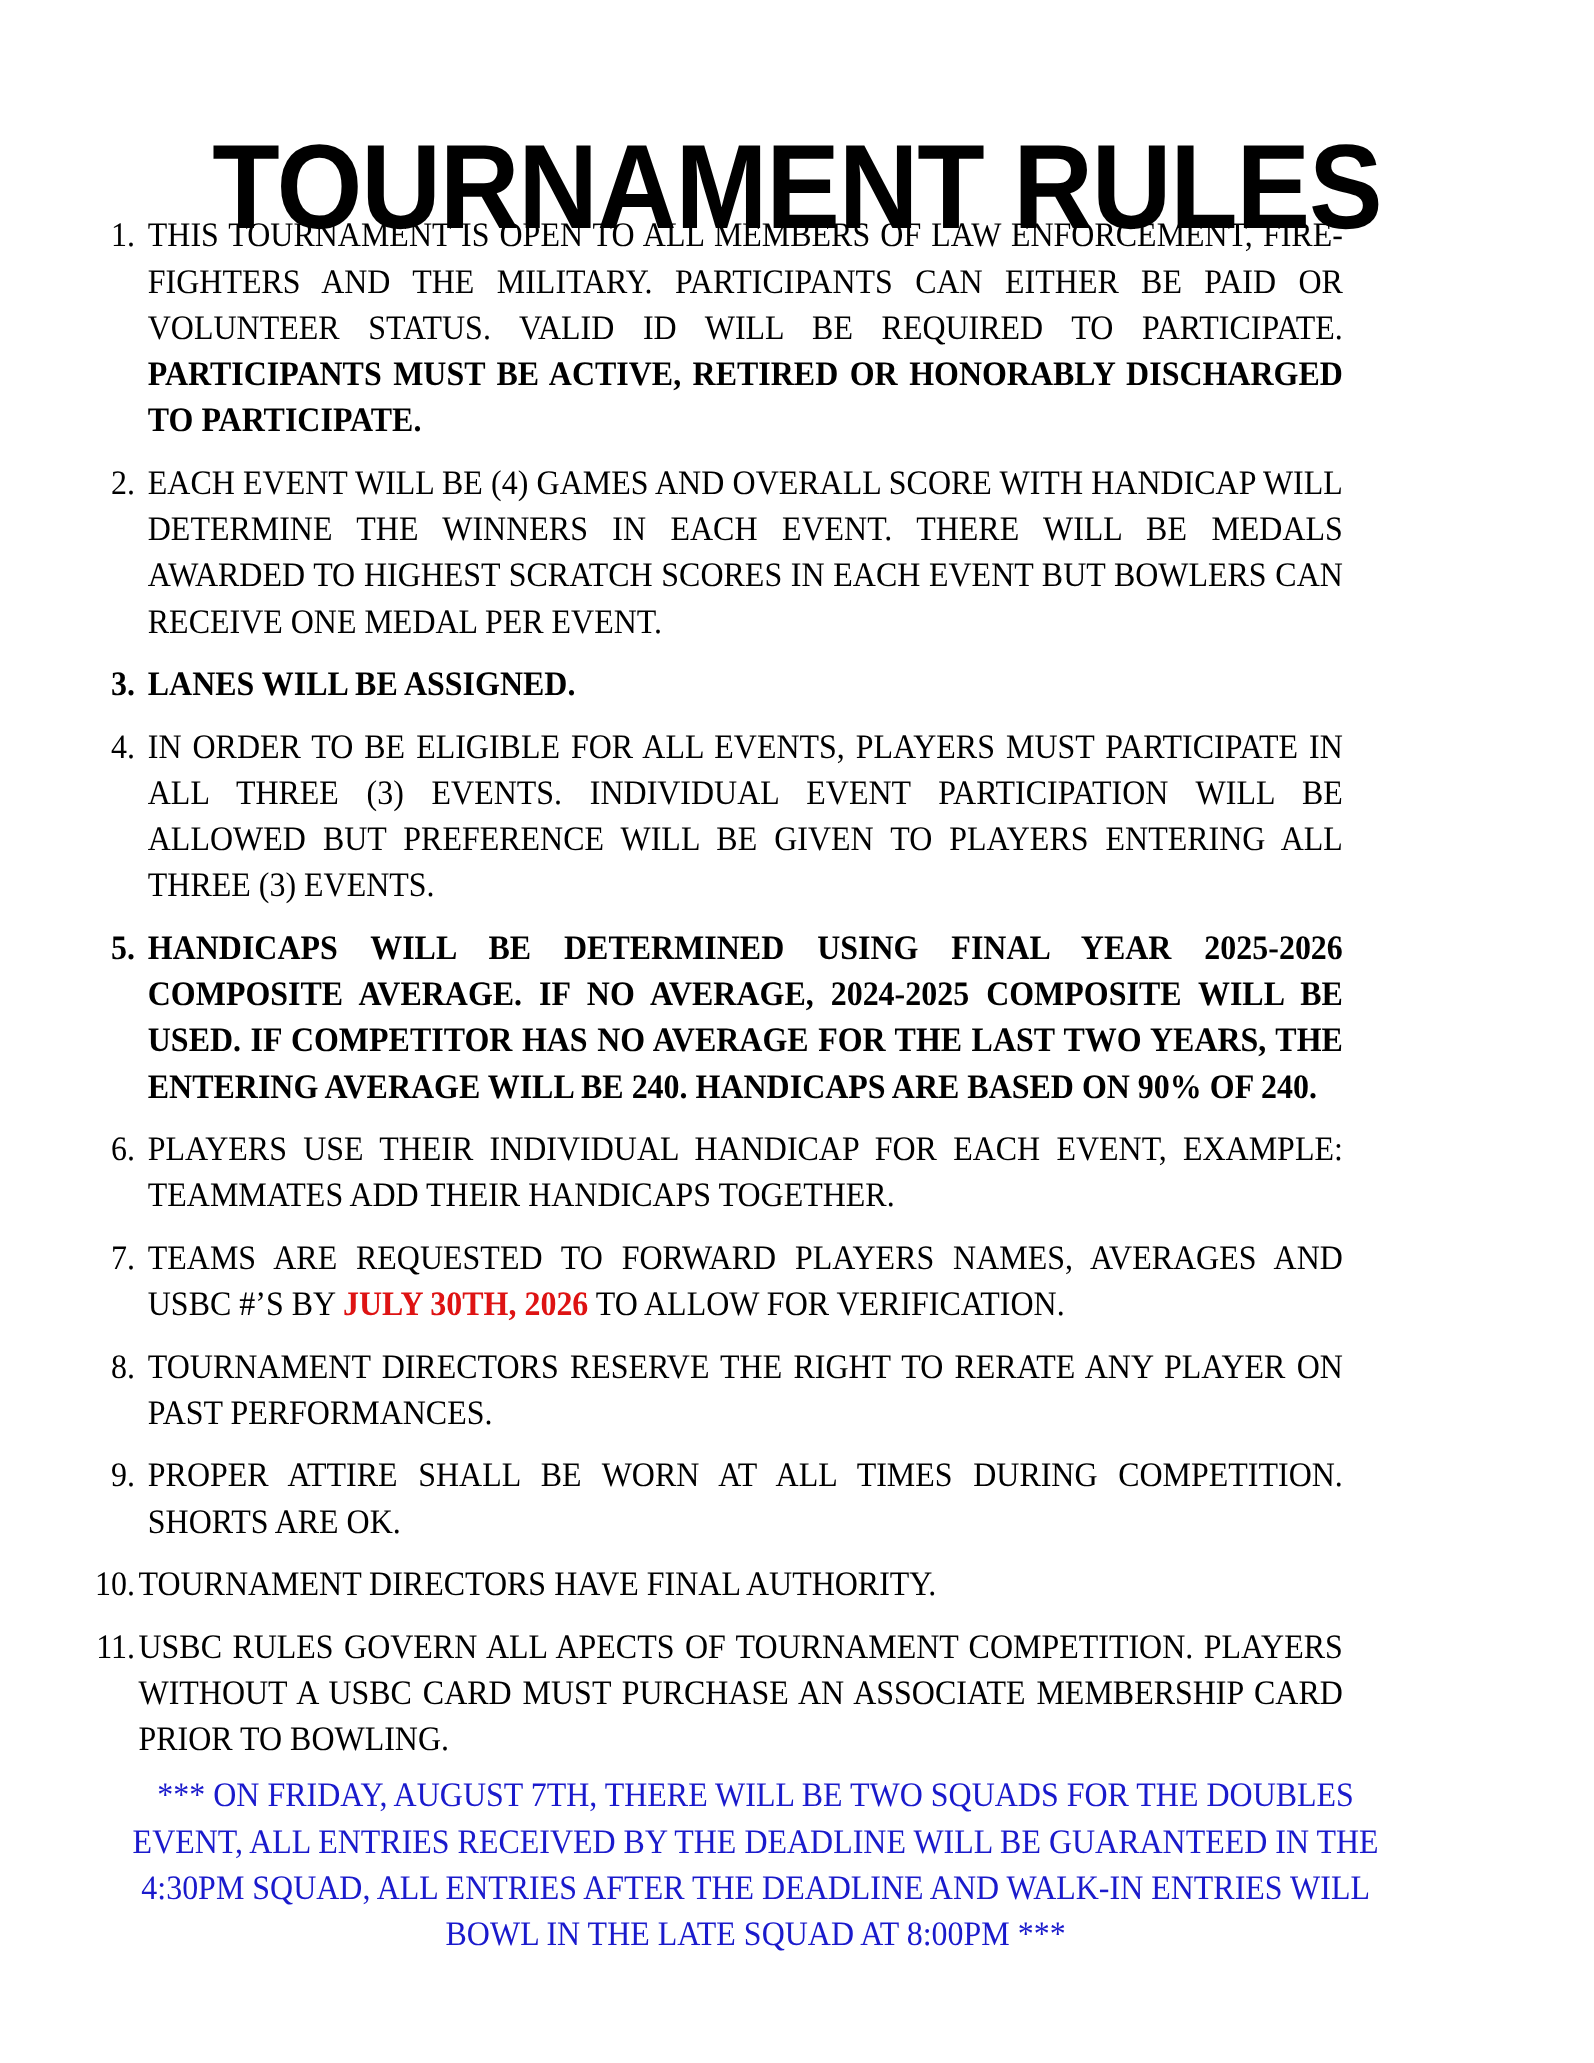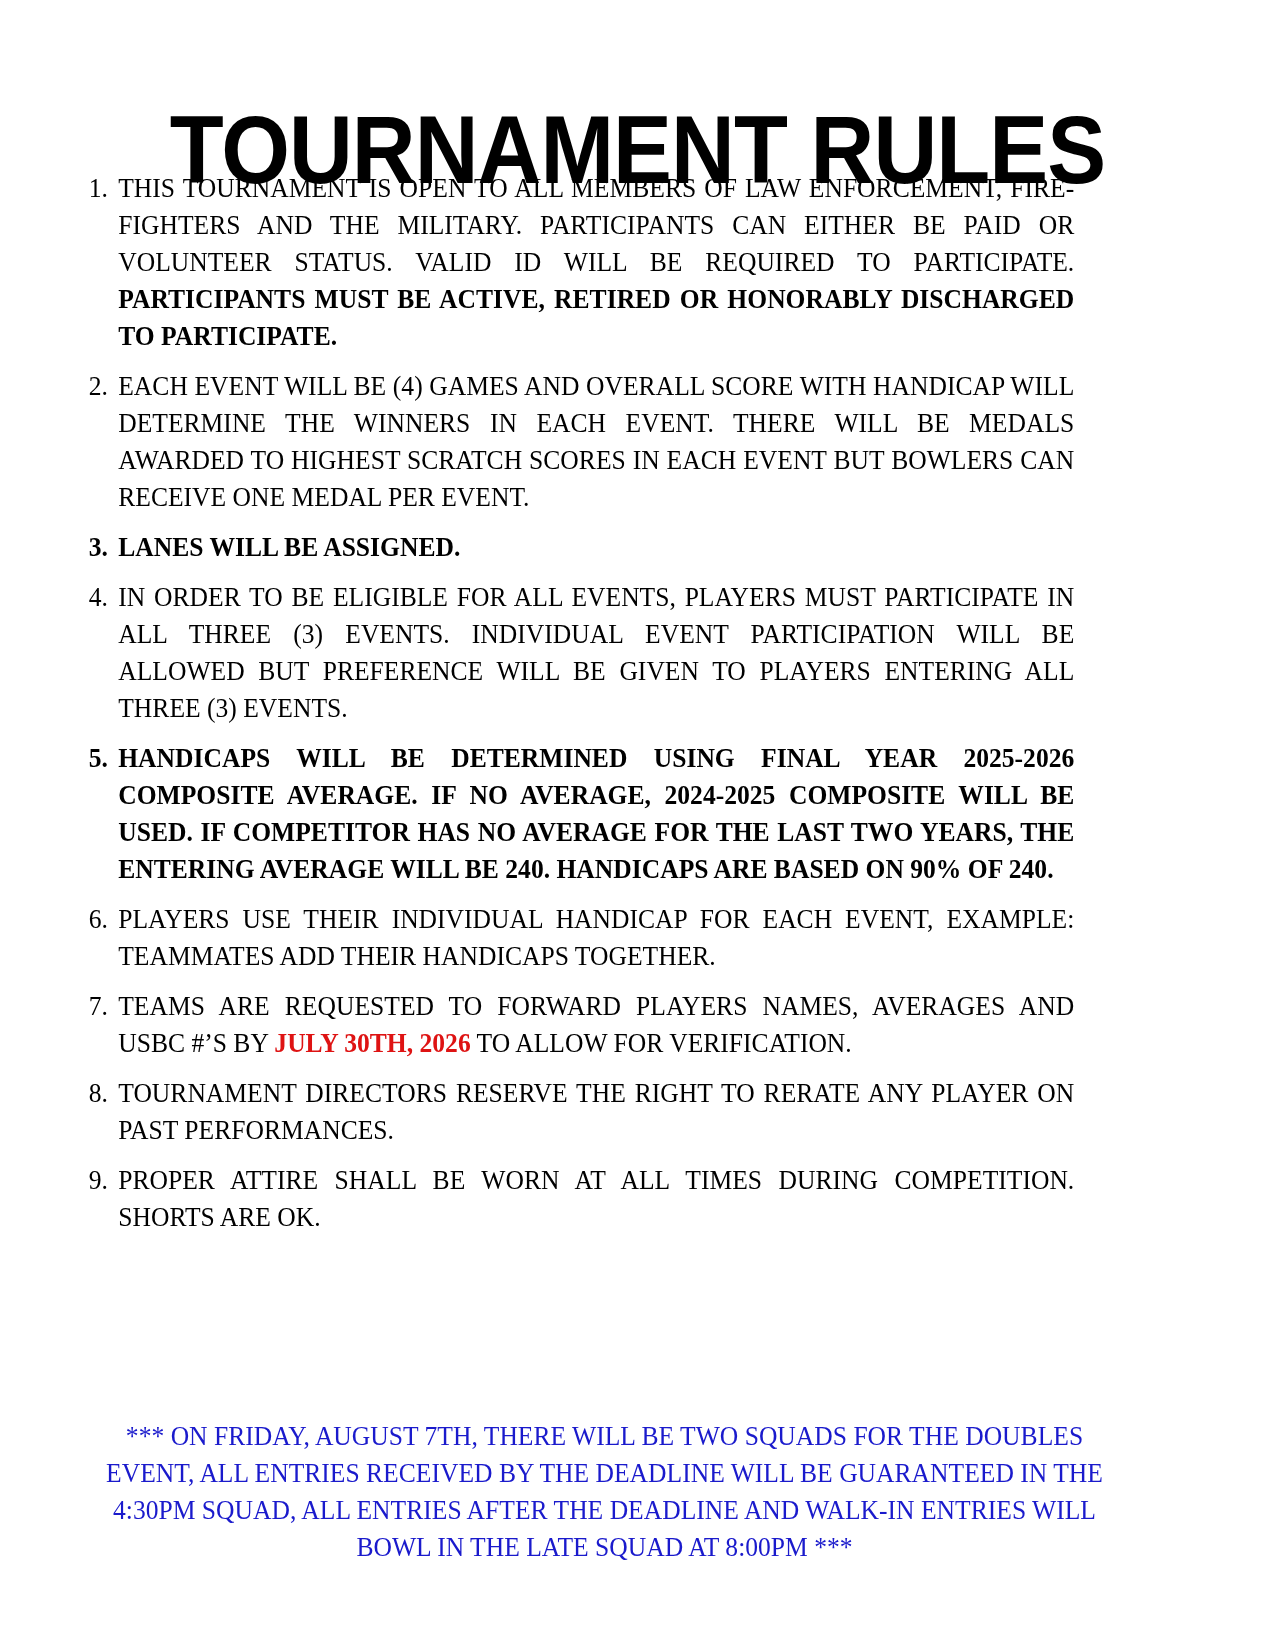--- a/index.html
+++ b/index.html
@@ -139,21 +139,29 @@
     <div class="rule">
       <div class="rule-num">8.</div>
       <div class="rule-body">TOURNAMENT DIRECTORS RESERVE THE RIGHT TO RERATE ANY PLAYER ON PAST PERFORMANCES.</div>
     </div>
 
     <div class="rule">
       <div class="rule-num">9.</div>
       <div class="rule-body">PROPER ATTIRE SHALL BE WORN AT ALL TIMES DURING COMPETITION.  SHORTS ARE OK.</div>
     </div>
 
+    <div class="rule tight">
+      <div class="rule-num">10.</div>
+      <div class="rule-body">TOURNAMENT DIRECTORS HAVE FINAL AUTHORITY.</div>
+    </div>
 
+    <div class="rule tight">
+      <div class="rule-num">11.</div>
+      <div class="rule-body">USBC RULES GOVERN ALL APECTS OF TOURNAMENT COMPETITION.  PLAYERS WITHOUT A USBC CARD MUST PURCHASE AN ASSOCIATE MEMBERSHIP CARD PRIOR TO BOWLING.</div>
+    </div>
 
 
   </div>
 
   <div class="note">
     <span class="nl">*** ON FRIDAY, AUGUST 7TH, THERE WILL BE TWO SQUADS FOR THE DOUBLES</span>
     <span class="nl">EVENT, ALL ENTRIES RECEIVED BY THE DEADLINE WILL BE GUARANTEED IN THE</span>
     <span class="nl">4:30PM SQUAD, ALL ENTRIES AFTER THE DEADLINE AND WALK-IN ENTRIES WILL</span>
     <span class="nl">BOWL IN THE LATE SQUAD AT 8:00PM ***</span>
   </div>

